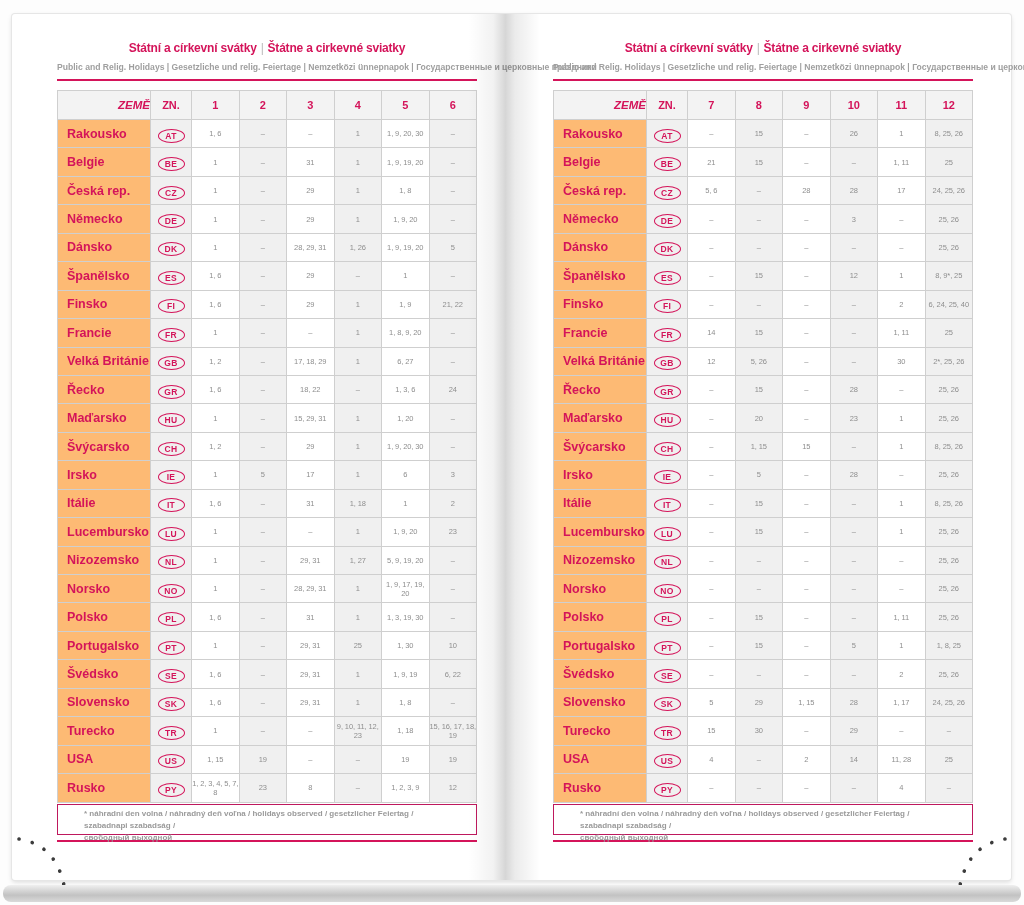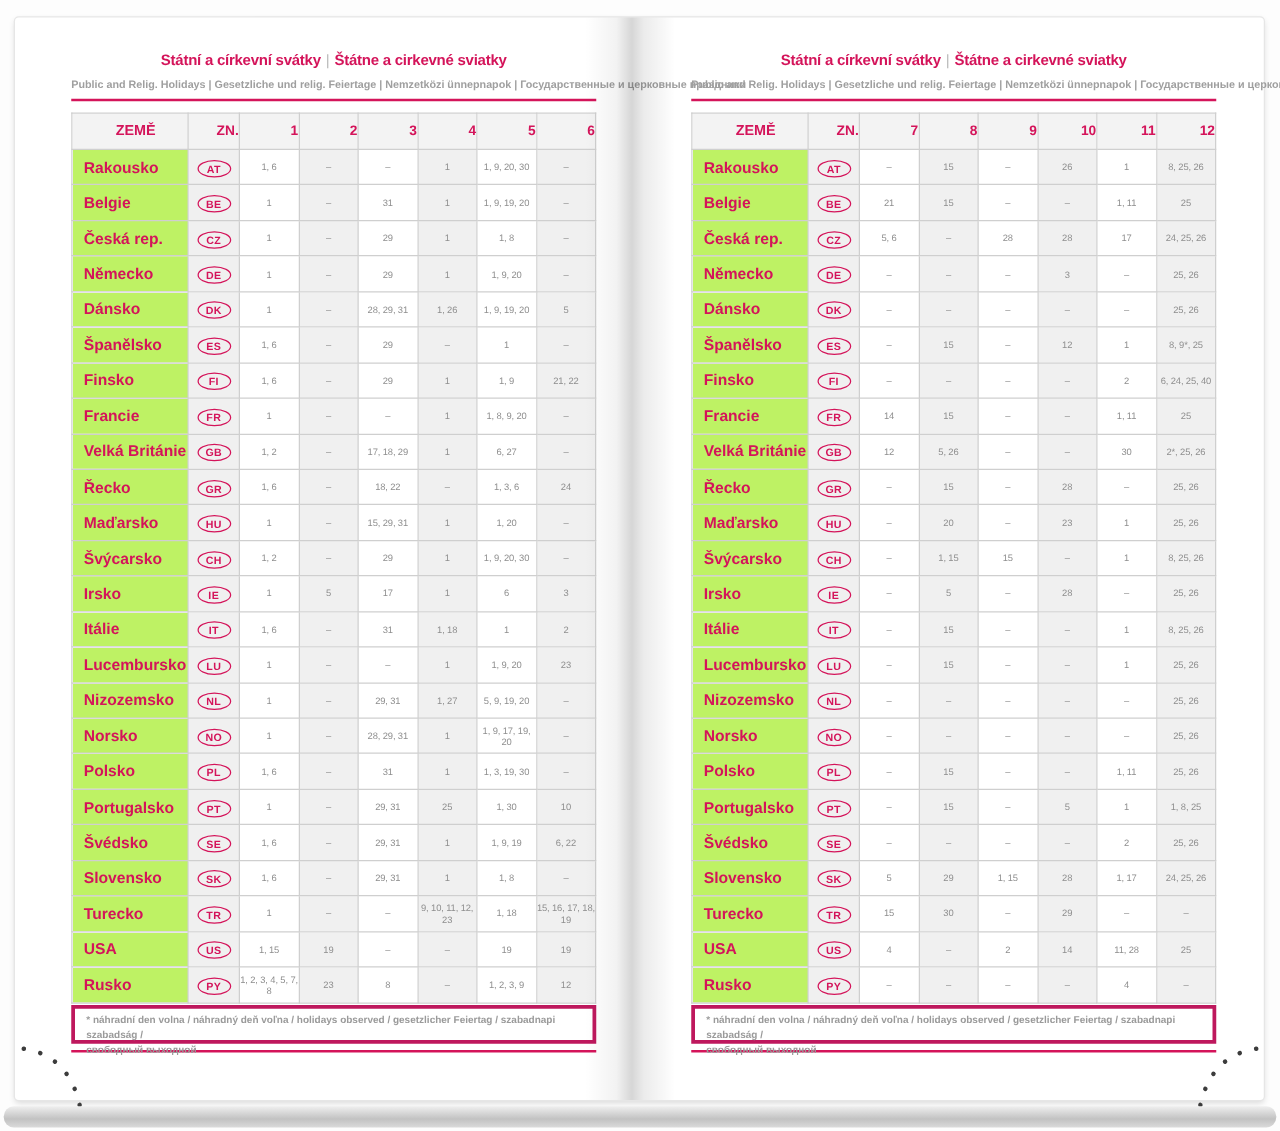--- a/index.html
+++ b/index.html
@@ -29,36 +29,36 @@
   .page-title .divider { color:#b9b9b9; font-weight:400; padding:0 4px; }
   .page-subtitle { margin-top:7px; text-align:center; font-size:8.6px; font-weight:600;
                    color:#9f9f9f; white-space:nowrap; }
   .accent-line { margin-top:7px; height:2px; background:var(--accent); }
 
   table { margin-top:9px; width:420px; border-collapse:collapse; table-layout:fixed;
           border:1px solid #bdbdbd; }
   col.c-country { width:93px; } col.c-code { width:41px; }
   th,td { border:1px solid #cfcfcf; overflow:hidden; }
   th { height:29px; font-size:11px; font-weight:700; color:var(--accent);
-       background:#f3f3f3; text-align:right; }
-  th.h-country { text-align:center; padding-left:9px; font-size:11.5px; }
+       background:#f3f3f3; text-align:center; }
+  th.h-country { text-align:right; padding-left:9px; font-size:11.5px;font-style:italic; }
   td { height:28.45px; }
   td.country-cell { font-size:12.5px; font-weight:700; color:var(--accent);
-                    padding-left:9px; background:#bef264; white-space:nowrap; }
+                    padding-left:9px; background:#fdba74; white-space:nowrap; }
   td.zn-cell { text-align:center; background:#f0f0f0; }
   td.month-cell { text-align:center; font-size:7.5px; color:#8e8e8e; background:#fff;
                   letter-spacing:-0.1px; }
   td.month-cell.shaded { background:#f0f0f0; }
   .oval { display:inline-flex; align-items:center; justify-content:center;
           min-width:27px; height:14px; padding:0 4px; border:1.4px solid var(--accent);
           border-radius:50%; color:var(--accent); font-size:8.5px; font-weight:700;
           letter-spacing:0.3px; background:transparent; }
 
-  .footnote-box { margin-top:1px; border:3px solid #be185d; height:31px;
-                  padding:3px 9px; font-size:8px; line-height:1.55; color:#9a9a9a;
+  .footnote-box { margin-top:1px; border:1px solid #be185d; height:31px;
+                  padding:3px 26px; font-size:8px; line-height:1.55; color:#9a9a9a;
                   font-weight:600; }
   .accent-line.bottom { margin-top:5px; }
 
   #stitch-overlay { position:absolute; left:0; top:0; pointer-events:none; }
 </style>
 </head>
 <body>
 
 <div id="canvas">
 

